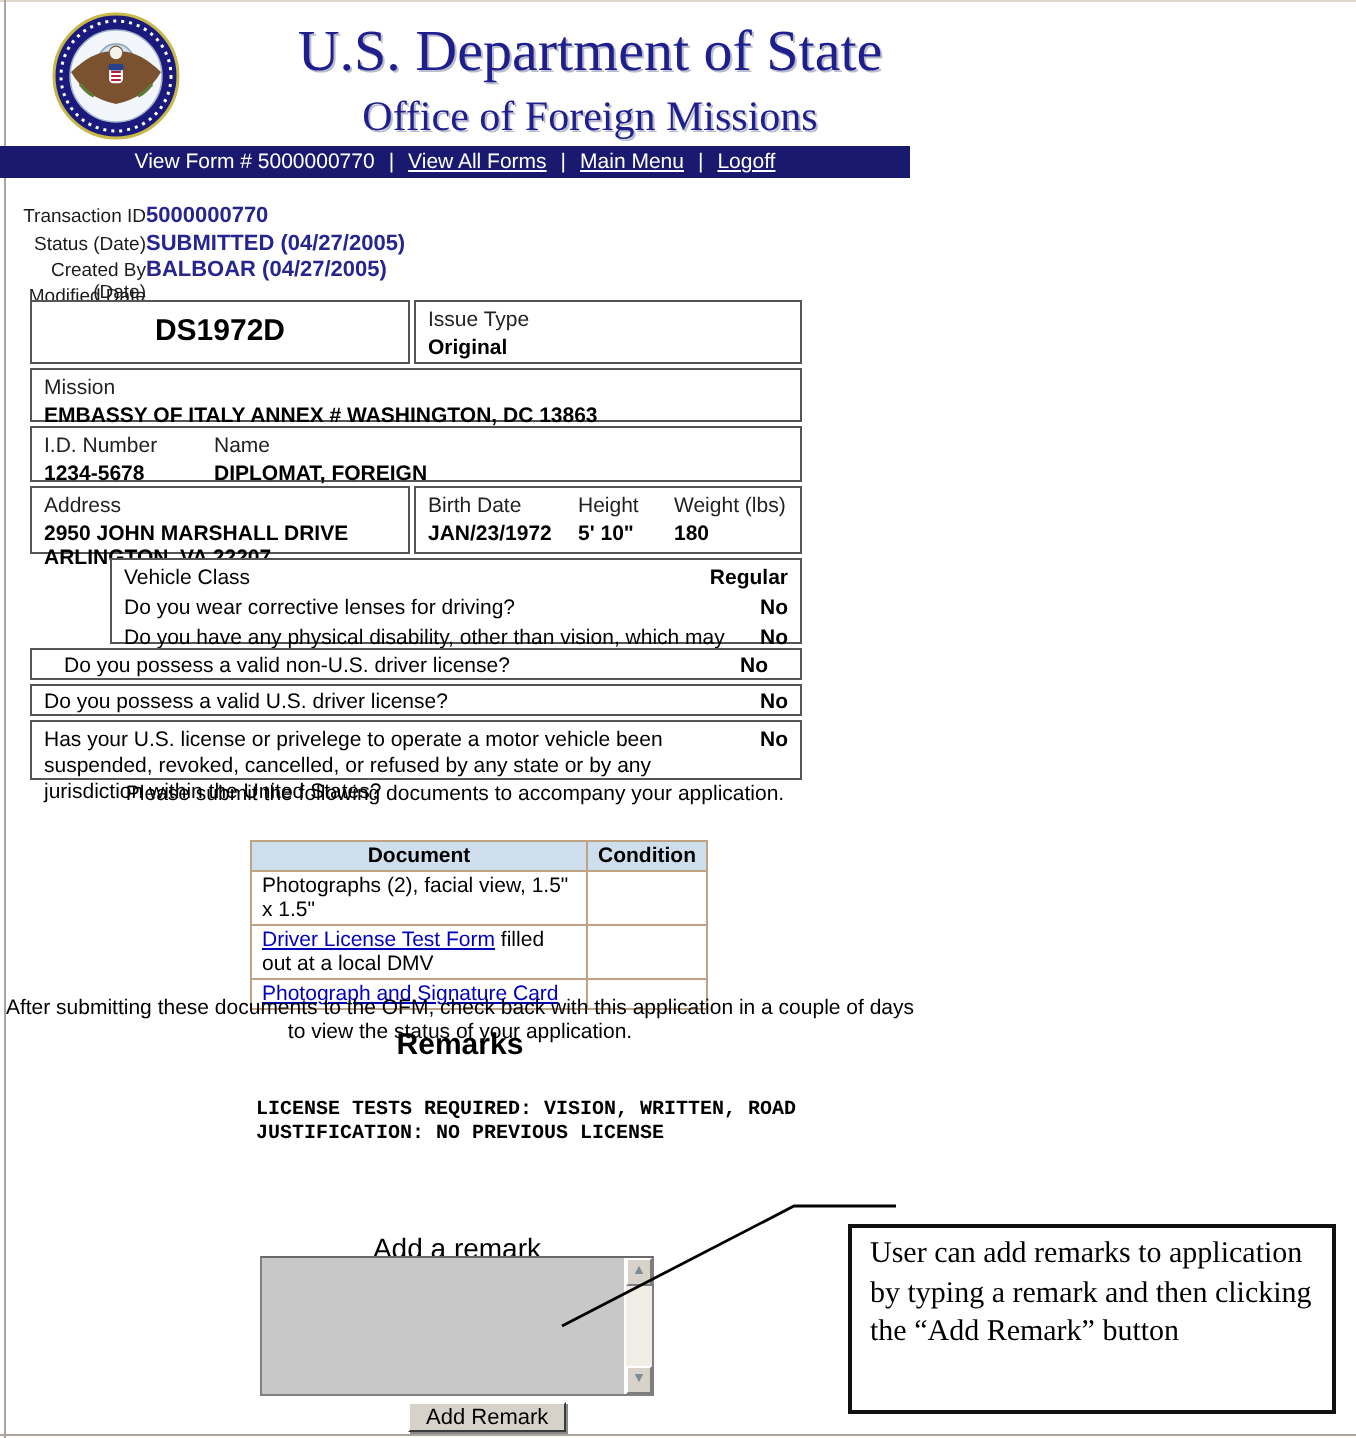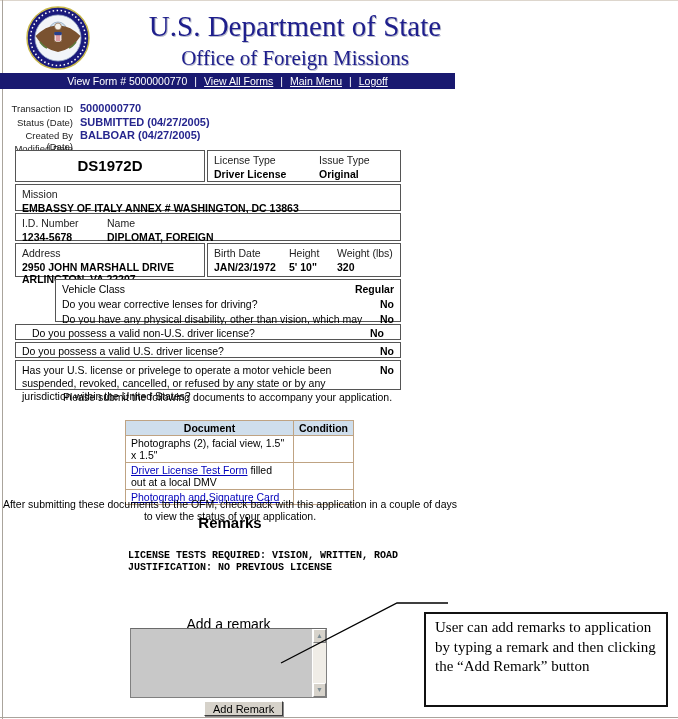--- a/index.html
+++ b/index.html
@@ -23,21 +23,21 @@
   .navbar { position:absolute; left:0; top:73px; width:455px; height:16px; background:#191970;
             color:#fff; font-size:10.5px; line-height:16px; text-align:center; }
   .navbar a { color:#fff; text-decoration:underline; cursor:pointer; }
   .navbar .cur { text-decoration:none; }
   .navbar .sep { margin:0 7px; }
 
   
   .txn { position:absolute; left:0; top:102px; }
   .txn-row { display:flex; align-items:baseline; height:13px; margin-bottom:0.5px; }
   .txn-label { width:73px; text-align:right; font-size:9.5px; color:#1c1c1c; }
-  .txn-value { margin-left:7px; font-size:11px; font-weight:bold; color:#26268e; }
+  .txn-value { font-size:11px; font-weight:bold; color:#26268e; }
 
   
   .ftable { position:absolute; left:15px; top:150px; width:386px; }
   .frow { display:flex; gap:2px; margin-bottom:2px; }
   .fcell { border:1px solid #555; background:#fff; padding:3px 6px; font-size:10.5px; line-height:12px; }
   .flabel { font-size:10.5px; color:#222; }
   .fvalue { font-size:10.5px; font-weight:bold; margin-top:2px; }
   .cell-ds { width:190px; display:flex; align-items:center; justify-content:center;
              font-size:15px; font-weight:bold; }
   .cell-grow { flex:1; }
@@ -127,24 +127,20 @@
       <span class="txn-value"></span>
     </div>
   </div>
 
   <div class="ftable">
 
     <div class="frow" style="height:32px;">
       <div class="fcell cell-ds">DS1972D</div>
       <div class="fcell cell-grow">
         <div class="cols">
-          <div style="width:105px;">
-            <div class="flabel">License Type</div>
-            <div class="fvalue">Driver License</div>
-          </div>
           <div style="flex:1;">
             <div class="flabel">Issue Type</div>
             <div class="fvalue">Original</div>
           </div>
         </div>
       </div>
     </div>
 
     <div class="frow" style="height:27px;">
       <div class="fcell cell-grow">
@@ -179,21 +175,21 @@
           <div style="width:75px;">
             <div class="flabel">Birth Date</div>
             <div class="fvalue">JAN/23/1972</div>
           </div>
           <div style="width:48px;">
             <div class="flabel">Height</div>
             <div class="fvalue">5' 10"</div>
           </div>
           <div style="flex:1;">
             <div class="flabel">Weight (lbs)</div>
-            <div class="fvalue">320</div>
+            <div class="fvalue">180</div>
           </div>
         </div>
       </div>
     </div>
 
     <div class="frow" style="height:43px;">
       <div class="fcell cell-grow" style="padding:2px 6px;margin-left:40px;">
         <div class="qline">
           <span class="qtext">Vehicle Class</span>
           <span class="qans">Regular</span>

